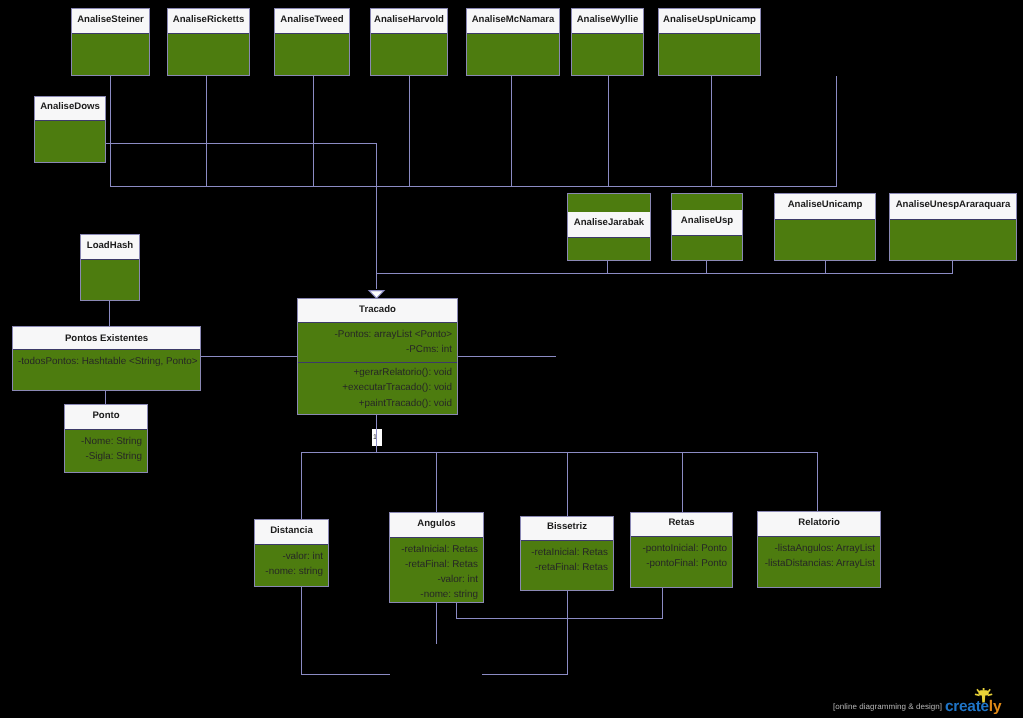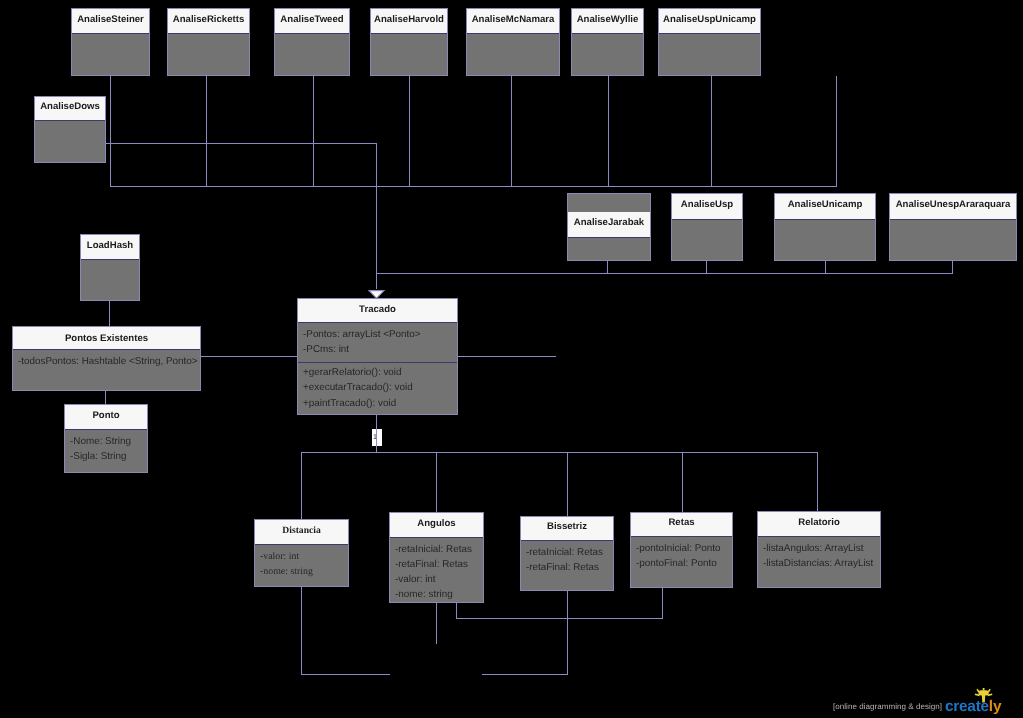--- a/index.html
+++ b/index.html
@@ -2,28 +2,28 @@
 <html><head>
 <meta charset="utf-8">
 <title>UML Class Diagram</title>
 <style>
   html,body{margin:0;padding:0;background:#000;}
   body{width:1023px;height:718px;overflow:hidden;
        font-family:"Liberation Sans",sans-serif;
        -webkit-font-smoothing:antialiased;
        text-rendering:geometricPrecision;}
   #canvas{position:relative;width:1023px;height:718px;background:#000000;}
-  .uml{position:absolute;box-sizing:border-box;background:#737373;
+  .uml{position:absolute;box-sizing:border-box;background:#4d7c0f;
        border:1px solid #8a88b4;}
   .uml .hd{box-sizing:border-box;width:100%;text-align:center;
        font-weight:bold;font-size:9.6px;color:#1a1a1a;
        border-bottom:1px solid #3c3a68;
        background:#f7f7f8;overflow:hidden;}
   .uml .bd{box-sizing:border-box;padding:4px 5px 0;color:#262626;
-       font-size:9.9px;line-height:15px;overflow:hidden;}
+       font-size:9.9px;line-height:15px;overflow:hidden;text-align:right;}
   .uml .bd div{white-space:nowrap;}
   .ln{position:absolute;background:#8b8bc4;}
   .hln{height:1px;}
   .vln{width:1px;}
   .arrowwrap{position:absolute;}
   .mlabel{position:absolute;background:#fdfdfd;color:#222;text-align:left;
        font-size:7px;line-height:17px;padding-left:1px;box-sizing:border-box;}
   #watermark{position:absolute;white-space:nowrap;}
   #wm-tag{position:absolute;left:4px;top:1px;font-size:8.0px;color:#b4b4b4;
        letter-spacing:.05px;font-family:"Liberation Sans",sans-serif;}
@@ -139,21 +139,21 @@
     <div class="hd" style="height:24px;line-height:20.0px;">AnaliseDows</div>
     <div class="bd attrs">
     </div>
   </div>
   <div class="uml" style="left:567px;top:193px;width:84px;height:68px;">
     <div class="hd" style="height:26px;line-height:22.0px;margin-top:18px;">AnaliseJarabak</div>
     <div class="bd attrs">
     </div>
   </div>
   <div class="uml" style="left:671px;top:193px;width:72px;height:68px;">
-    <div class="hd" style="height:26px;line-height:22.0px;">AnaliseUsp</div>
+    <div class="hd" style="height:26px;line-height:22.0px;margin-top:16px;">AnaliseUsp</div>
     <div class="bd attrs">
     </div>
   </div>
   <div class="uml" style="left:774px;top:193px;width:102px;height:68px;">
     <div class="hd" style="height:26px;line-height:22.0px;">AnaliseUnicamp</div>
     <div class="bd attrs">
     </div>
   </div>
   <div class="uml" style="left:889px;top:193px;width:128px;height:68px;">
     <div class="hd" style="height:26px;line-height:22.0px;">AnaliseUnespAraraquara</div>
@@ -183,21 +183,21 @@
     <div class="bd attrs" style="height:40px;border-bottom:1px solid #3c3a68;">
       <div>-Pontos: arrayList &lt;Ponto&gt;</div>
       <div>-PCms: int</div>
     </div>
     <div class="bd methods" style="padding-top:2px;line-height:15.3px;">
       <div>+gerarRelatorio(): void</div>
       <div>+executarTracado(): void</div>
       <div>+paintTracado(): void</div>
     </div>
   </div>
-  <div class="uml" style="left:254px;top:519px;width:95px;height:68px;font-family:Liberation Serif, serif;">
+  <div class="uml" style="left:254px;top:519px;width:75px;height:68px;">
     <div class="hd" style="height:25px;line-height:21.0px;">Distancia</div>
     <div class="bd attrs">
       <div>-valor: int</div>
       <div>-nome: string</div>
     </div>
   </div>
   <div class="uml" style="left:389px;top:512px;width:95px;height:91px;">
     <div class="hd" style="height:25px;line-height:21.0px;">Angulos</div>
     <div class="bd attrs">
       <div>-retaInicial: Retas</div>

